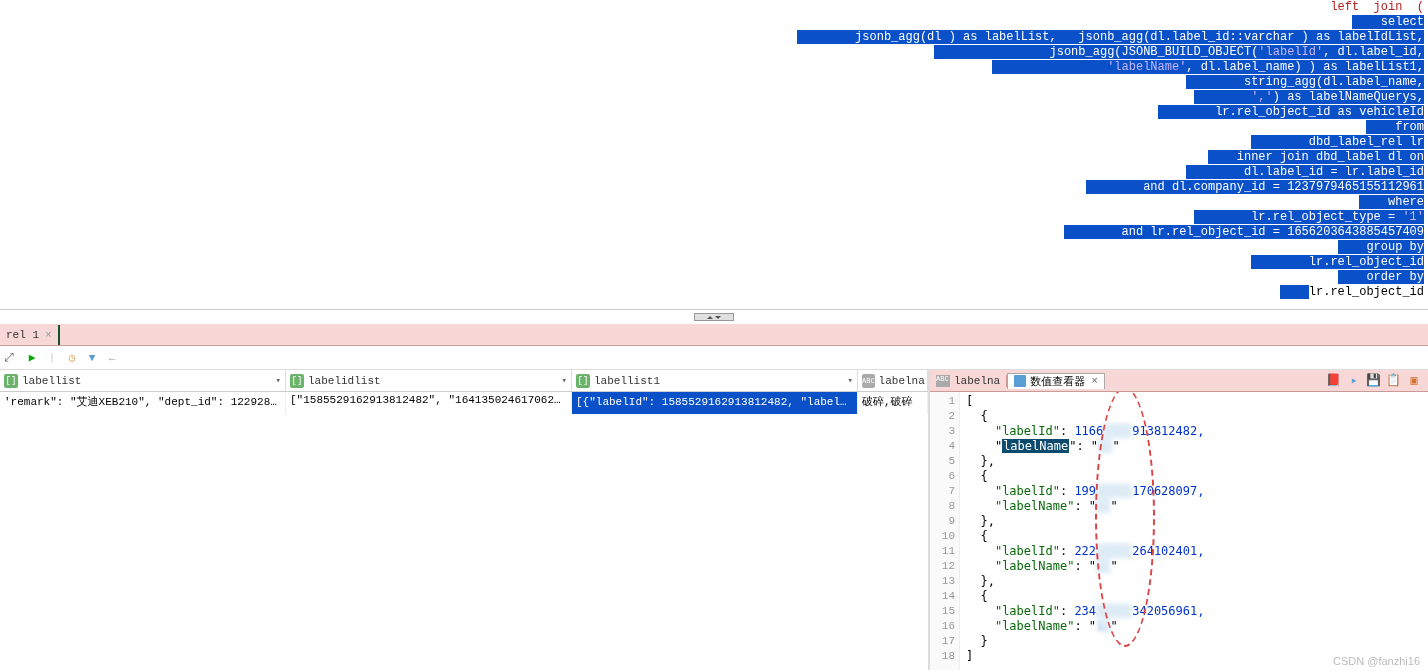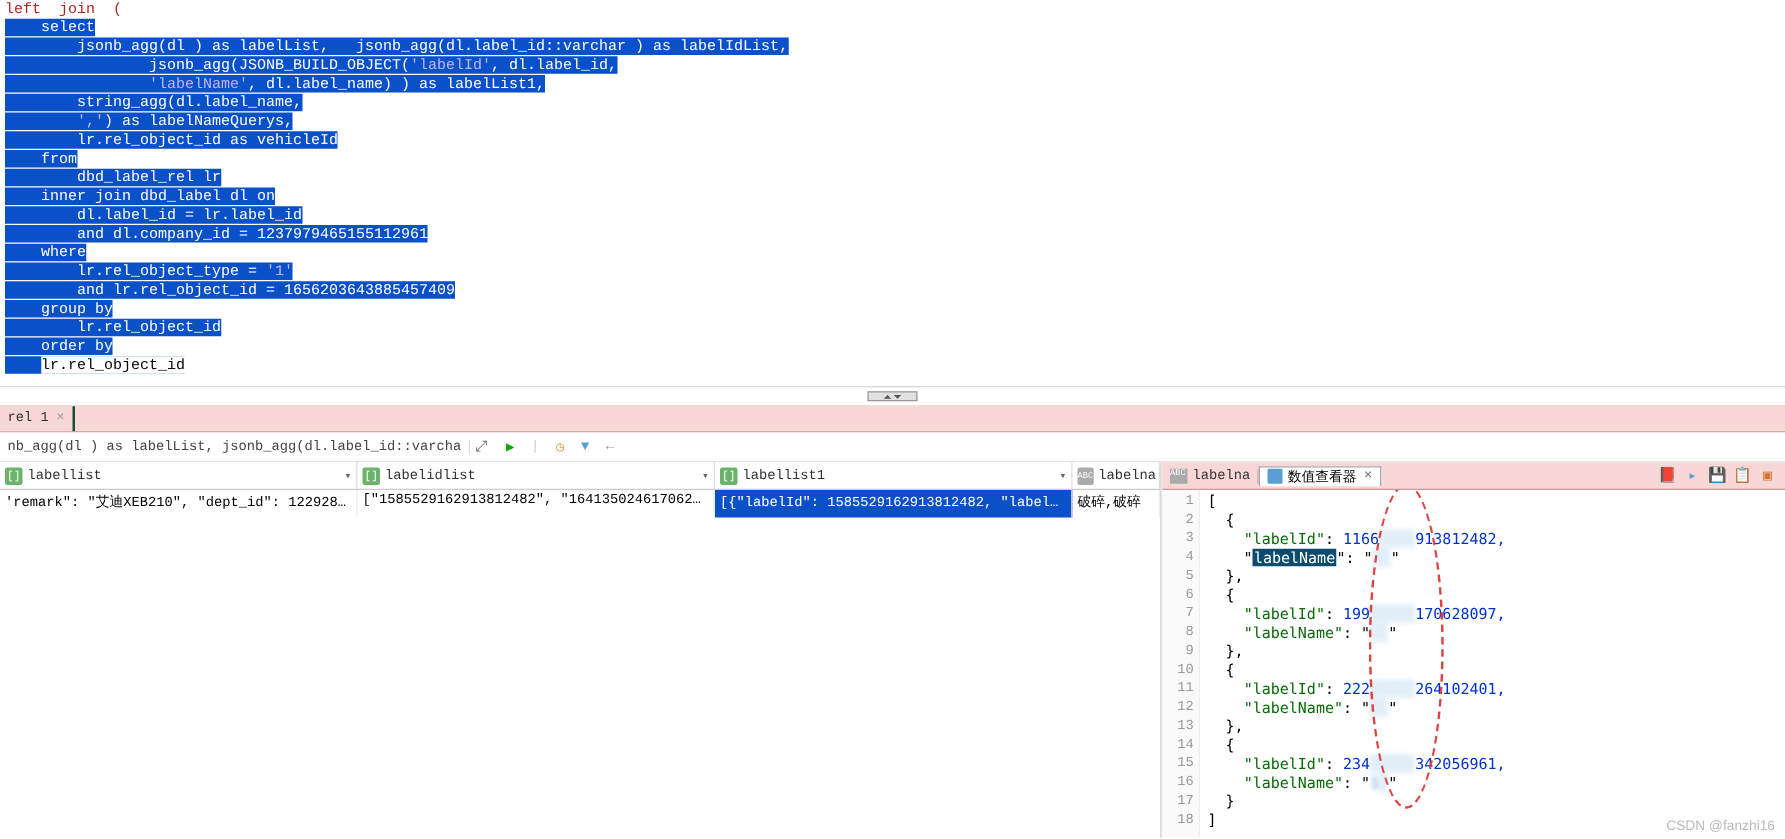--- a/index.html
+++ b/index.html
@@ -1,18 +1,18 @@
 <!DOCTYPE html>
 <html><head>
 <meta charset="utf-8">
 <style>
 * { box-sizing: border-box; margin: 0; padding: 0; }
 body { font-family: Consolas, 'Courier New', monospace; font-size: 12px; background: #fff; overflow: hidden; width: 1428px; height: 671px; position: relative; }
 .sql-pane { background: #fff; height: 310px; overflow: hidden; border-bottom: 1px solid #ccc; }
-.sql-pre { white-space: pre; font-family: Consolas, 'Courier New', monospace; font-size: 12px; line-height: 15px; padding: 0 4px; }
+.sql-pre { white-space: pre; font-family: Consolas, 'Courier New', monospace; font-size: 12px; line-height: 15px; padding: 0 4px; text-align: right; }
 .sql-selected { background: #0a50c8; color: #fff; }
 .kw { color: #b22222; }
 .sel-str { color: #c4b5fd; }
 .sel-last { background: #fff; color: #000; }
 
 .splitter { height: 14px; background: #fff; position: relative; }
 .splitter-handle { position: absolute; left: 50%; transform: translateX(-50%); top: 3px; width: 40px; height: 8px; background: #e0e0e0; border: 1px solid #999; display: flex; align-items: center; justify-content: center; }
 .splitter-handle::before { content: ''; width: 0; height: 0; border-left: 3px solid transparent; border-right: 3px solid transparent; border-bottom: 3px solid #555; margin-right: 2px; }
 .splitter-handle::after { content: ''; width: 0; height: 0; border-left: 3px solid transparent; border-right: 3px solid transparent; border-top: 3px solid #555; }
 
@@ -96,21 +96,20 @@
 </div>
 
 <div class="tabs-bar">
   <div class="tab">
     <span>rel 1</span>
     <span class="close">×</span>
   </div>
 </div>
 
 <div class="filter-bar">
-  <div class="filter-left">nb_agg(dl ) as labelList, jsonb_agg(dl.label_id::varcha</div>
   <div class="filter-expand">⤢</div>
   <div class="filter-right">
     <div class="filter-btn exec-btn">▶</div>
     <div class="filter-btn" style="color:#ccc">|</div>
     <div class="filter-btn" style="color:#d4a050">◷</div>
     <div class="filter-btn funnel">▼</div>
     <div class="filter-btn arrow-back">←</div>
   </div>
 </div>
 

